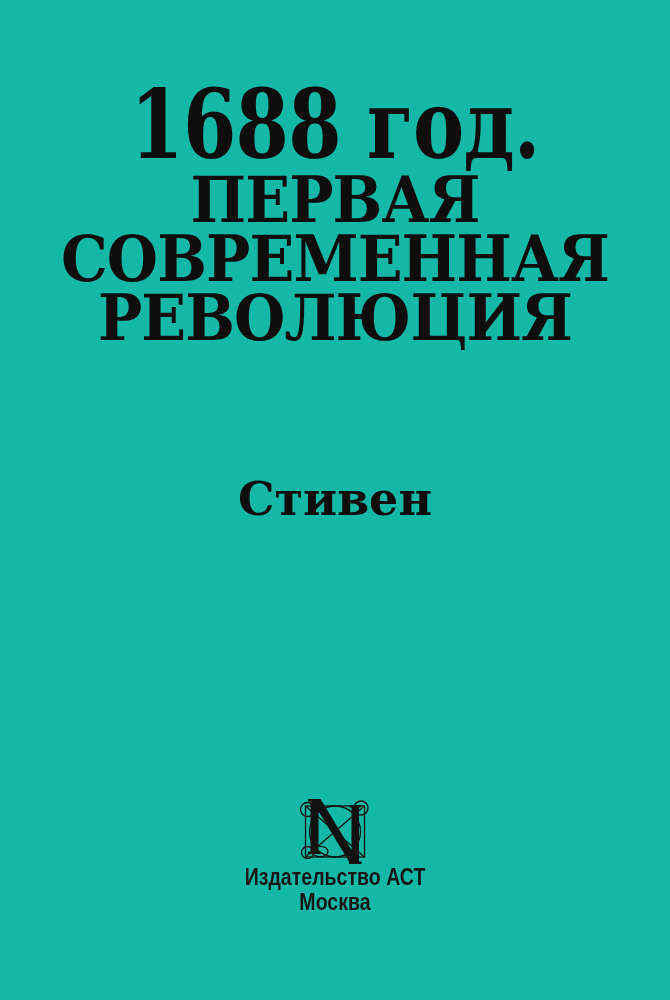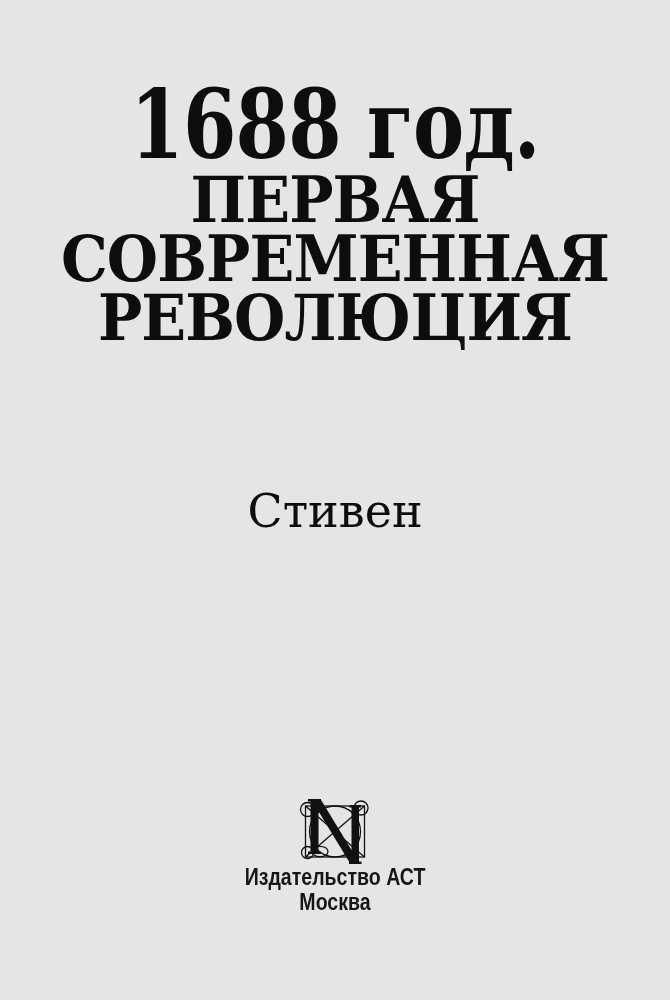--- a/index.html
+++ b/index.html
@@ -4,21 +4,21 @@
 <style>
   html, body {
     margin: 0;
     padding: 0;
     background: #ffffff;
   }
   .page {
     position: relative;
     width: 670px;
     height: 1000px;
-    background: #e5e5e5;
+    background: #14b8a6;
     overflow: hidden;
     font-family: "DejaVu Serif", serif;
     color: #0d0d0d;
   }
   .centered {
     position: absolute;
     left: 0;
     right: 0;
     text-align: center;
     white-space: pre;
@@ -38,24 +38,24 @@
     top: 170px;
     font-size: 64px;
     line-height: 59px;
     font-weight: 700;
     letter-spacing: -1px;
     transform: scaleX(0.92);
     transform-origin: 50% 0;
   }
   
   .author {
-    top: 488px;
+    top: 476px;
     font-size: 46px;
     line-height: 47px;
-    font-weight: 400;
+    font-weight: 700;
   }
   
   .imprint {
     top: 865px;
     font-family: "Liberation Sans", sans-serif;
     font-size: 23px;
     line-height: 25px;
     font-weight: 700;
     color: #161616;
     transform: scaleX(0.85);

